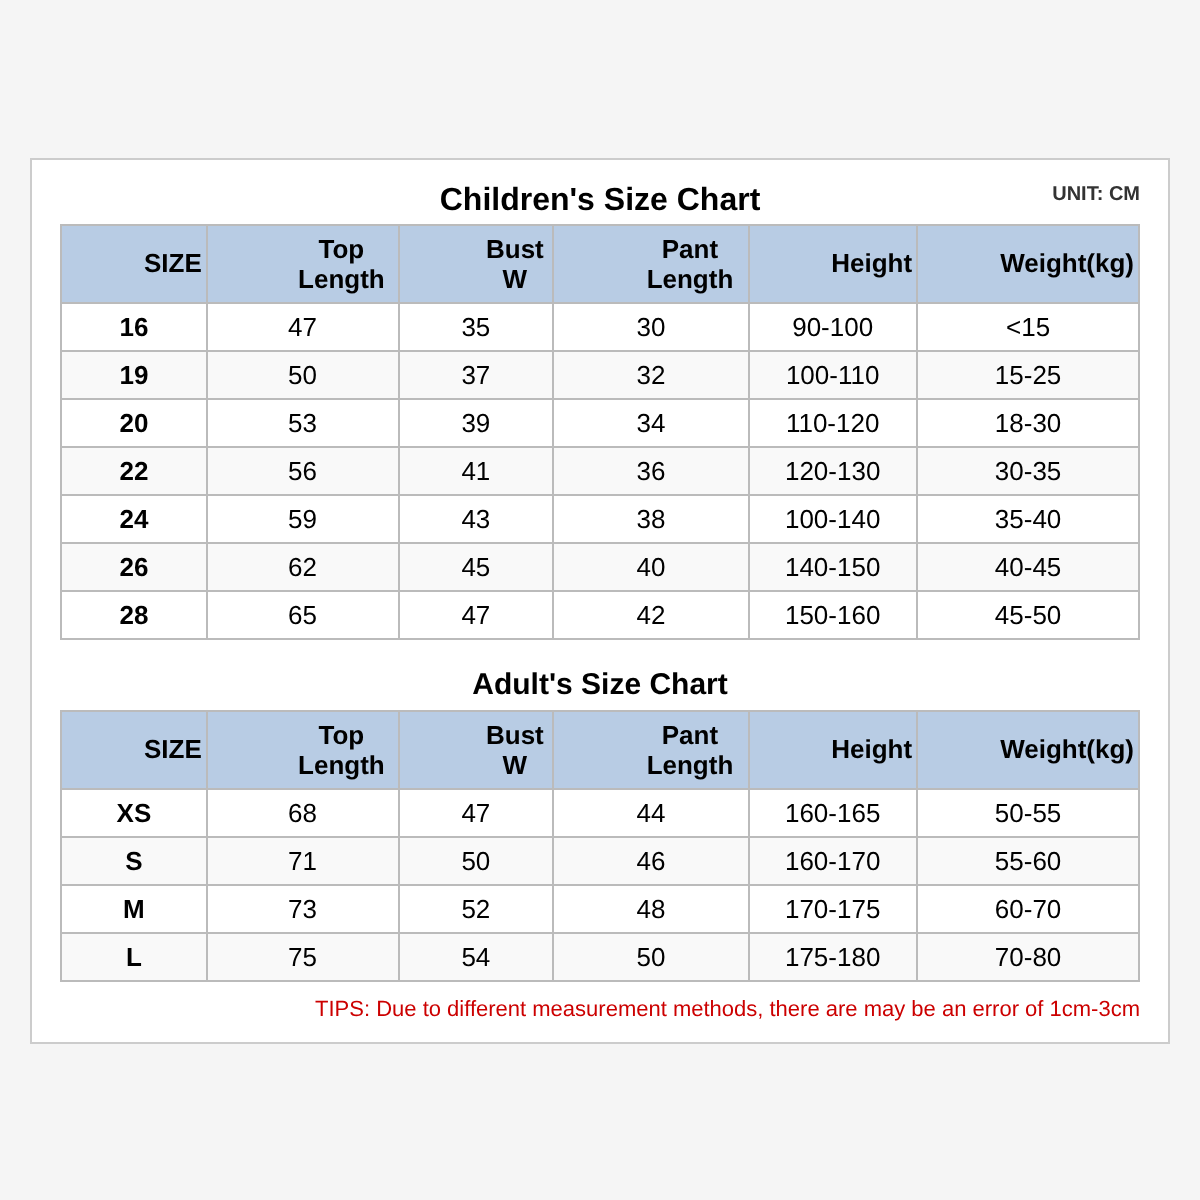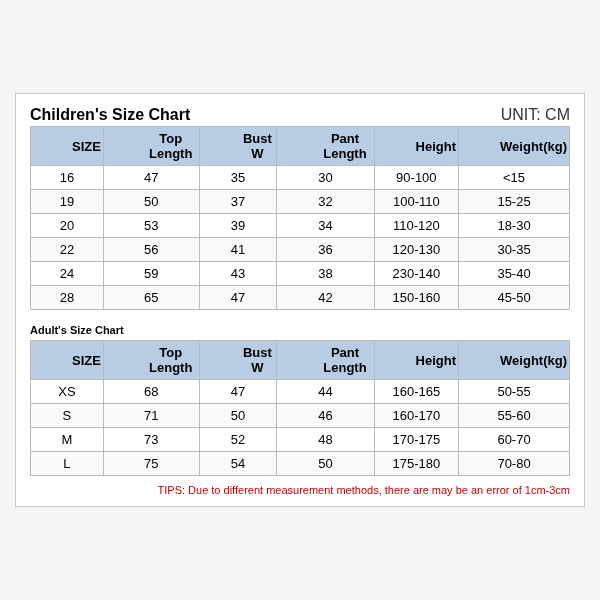--- a/index.html
+++ b/index.html
@@ -13,62 +13,64 @@
       font-family: Arial, sans-serif;
       font-size: 13px;
     }
     .chart-container {
       background: #fff;
       border: 1px solid #ccc;
       padding: 12px 14px 10px 14px;
       width: 570px;
     }
     .main-title {
+      text-align: center;
       font-size: 16px;
       font-weight: bold;
       margin-bottom: 2px;
       position: relative;
     }
     .unit-label {
       position: absolute;
       right: 0;
       top: 0;
-      font-size: 16px;
-      font-weight: normal;
+      font-size: 10px;
+      font-weight: bold;
       color: #333;
     }
     table {
       width: 100%;
       border-collapse: collapse;
       margin-bottom: 8px;
     }
     th, td {
       border: 1px solid #bbb;
       text-align: center;
       padding: 4px 2px;
       font-size: 13px;
     }
     .header-row th {
       background-color: #b8cce4;
       font-weight: bold;
       color: #000;
       padding-left: 41px;
     }
     .size-col {
-      font-weight: normal;
+      font-weight: bold;
       background: #fff;
     }
     td {
       background: #fff;
     }
     tr:nth-child(even) td {
       background: #f9f9f9;
     }
     .section-title {
-      font-size: 11px;
+      text-align: center;
+      font-size: 15px;
       font-weight: bold;
       padding: 6px 0 4px 0;
     }
     .tips {
       font-size: 11px;
       color: #cc0000;
       text-align: right;
       margin-top: 4px;
     }
   </style>
@@ -124,22 +126,30 @@
           <td>41</td>
           <td>36</td>
           <td>120-130</td>
           <td>30-35</td>
         </tr>
         <tr>
           <td class="size-col">24</td>
           <td>59</td>
           <td>43</td>
           <td>38</td>
-          <td>230-140</td>
+          <td>100-140</td>
           <td>35-40</td>
+        </tr>
+        <tr>
+          <td class="size-col">26</td>
+          <td>62</td>
+          <td>45</td>
+          <td>40</td>
+          <td>140-150</td>
+          <td>40-45</td>
         </tr>
         <tr>
           <td class="size-col">28</td>
           <td>65</td>
           <td>47</td>
           <td>42</td>
           <td>150-160</td>
           <td>45-50</td>
         </tr>
       </tbody>

